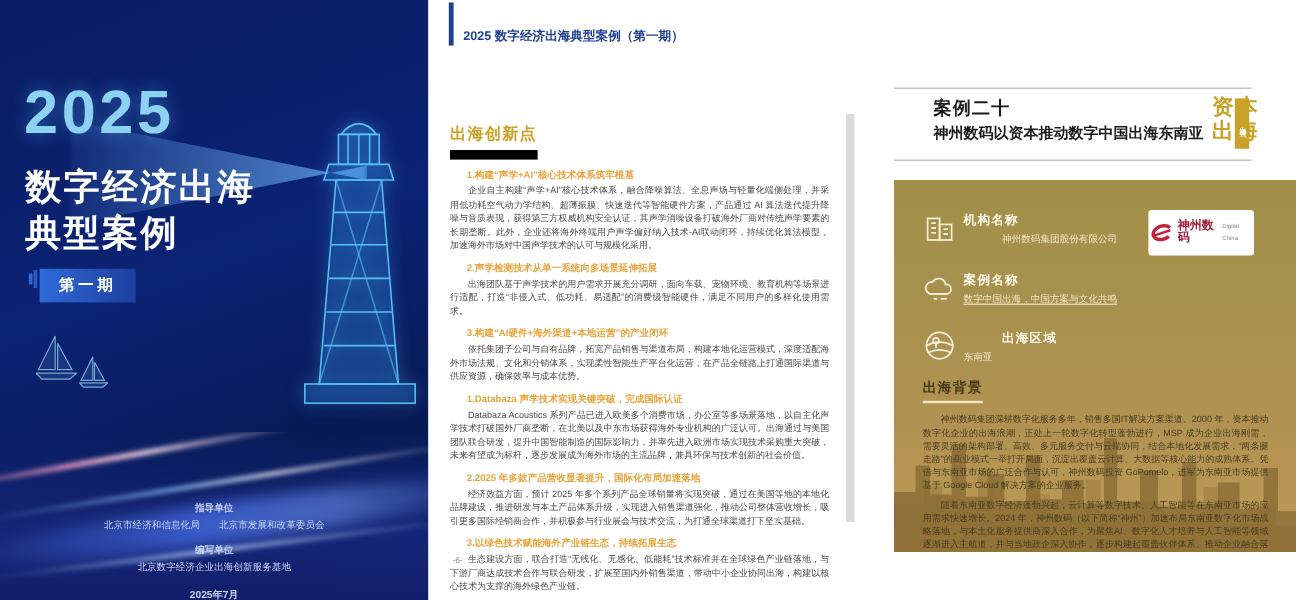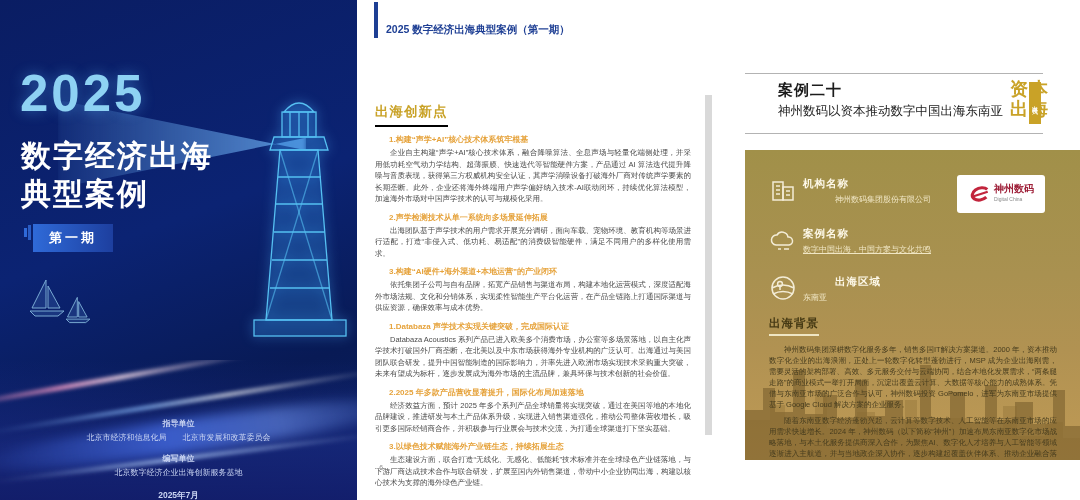--- a/index.html
+++ b/index.html
@@ -44,44 +44,44 @@
   .cf-gap { height:7px; }
   .cf-date { font-size:8.5px; font-weight:bold; margin-top:12px; }
 
   
   .page { position:absolute; left:357px; top:0; width:412px; height:500px; background:#ffffff; }
   .page-edge { position:absolute; left:348px; top:95px; width:7px; height:340px; background:#d9d9d9; }
   .hdr-bar { position:absolute; left:17px; top:2px; width:4px; height:36px; background:#1e3f94; }
   .hdr-text { position:absolute; left:29px; top:23px; font-size:10.5px; font-weight:bold; color:#1e3f94; }
   .content { position:absolute; left:18px; top:66px; width:316px; }
   .sec-title { display:inline-block; font-size:13.5px; font-weight:bold; color:#c9a227;
-               padding-bottom:4px; border-bottom:2px solid #000000; letter-spacing:1px;margin-top:37px; }
+               padding-bottom:4px; border-bottom:8px solid #000000; letter-spacing:1px;margin-top:37px; }
   .sub-h { margin:7px 0 2px 0; padding-left:14px; font-size:8px; font-weight:bold; color:#e6a33c; }
   .sub-b { font-size:7.5px; color:#4a4a4a; line-height:11.5px; text-align:justify; text-indent:2em; }
   .sec2 { margin-top:16px; }
   .pageno { position:absolute; left:20px; top:464px; font-size:7px; color:#8a8a8a; }
 
   
   .case-hd-line { position:absolute; background:#b3b3b3; height:1px; width:298px; left:745px; }
   .case-no { position:absolute; left:778px; top:81px; font-size:15px; font-weight:bold; color:#1c1c1c; letter-spacing:1px; }
-  .case-title { position:absolute; left:778px; top:103px; font-size:12.5px; font-weight:normal; color:#1c1c1c; }
+  .case-title { position:absolute; left:778px; top:103px; font-size:12.5px; font-weight:bold; color:#1c1c1c; }
   .case-tag { position:absolute; left:985px; top:79px; font-size:18px; font-weight:bold; color:#c9a227;
               line-height:20px; letter-spacing:2px; text-align:center;margin-left:25px; }
   .case-ribbon { position:absolute; left:1029px; top:82px; width:12px; height:42px; background:#c9a227;
                  color:#fff; font-size:6px; writing-mode:vertical-rl; text-align:center; line-height:12px; letter-spacing:1px; }
   .gold { position:absolute; left:745px; top:150px; width:335px; height:310px; overflow:hidden;
           background:linear-gradient(180deg,#a19049 0%,#a99150 40%,#b19252 65%,#bf9a55 100%); }
   .skyline { position:absolute; left:0; bottom:0; width:335px; opacity:.5; }
   .skyline2 { position:absolute; left:0; bottom:0; width:335px; opacity:.35; }
   .info-icon { position:absolute; left:24px; width:28px; height:28px; }
   .info-label { position:absolute; left:58px; font-size:10.5px; font-weight:bold; color:#fdf8e8; letter-spacing:1px; }
   .info-value { position:absolute; left:58px; font-size:8px; color:#f0e6c4; }
   .logo-box { position:absolute; left:212px; top:25px; width:88px; height:38px; background:#ffffff;
               border-radius:3px; display:flex; align-items:center; justify-content:center; gap:4px; }
-  .logo-txt { display:flex; flex-direction:column; line-height:10px; }
+  .logo-txt { display:flex; flex-direction:row; line-height:10px; }
   .logo-cn { font-size:10px; font-weight:bold; color:#9e1f38; }
   .logo-en { font-size:5px; color:#8a8a8a; }
   .bg-title { position:absolute; left:24px; top:166px; font-size:11.5px; font-weight:bold; color:#463a14;
               padding-bottom:3px; border-bottom:2px solid #efe6c4; letter-spacing:1px; z-index:3; }
   .bg-paras { position:absolute; left:24px; top:194px; width:288px; z-index:3; }
   .bg-p { font-size:7.5px; color:#463c1e; line-height:11px; text-align:justify; text-indent:2em; margin-bottom:5px; }
 </style>
 </head>
 <body>
 

